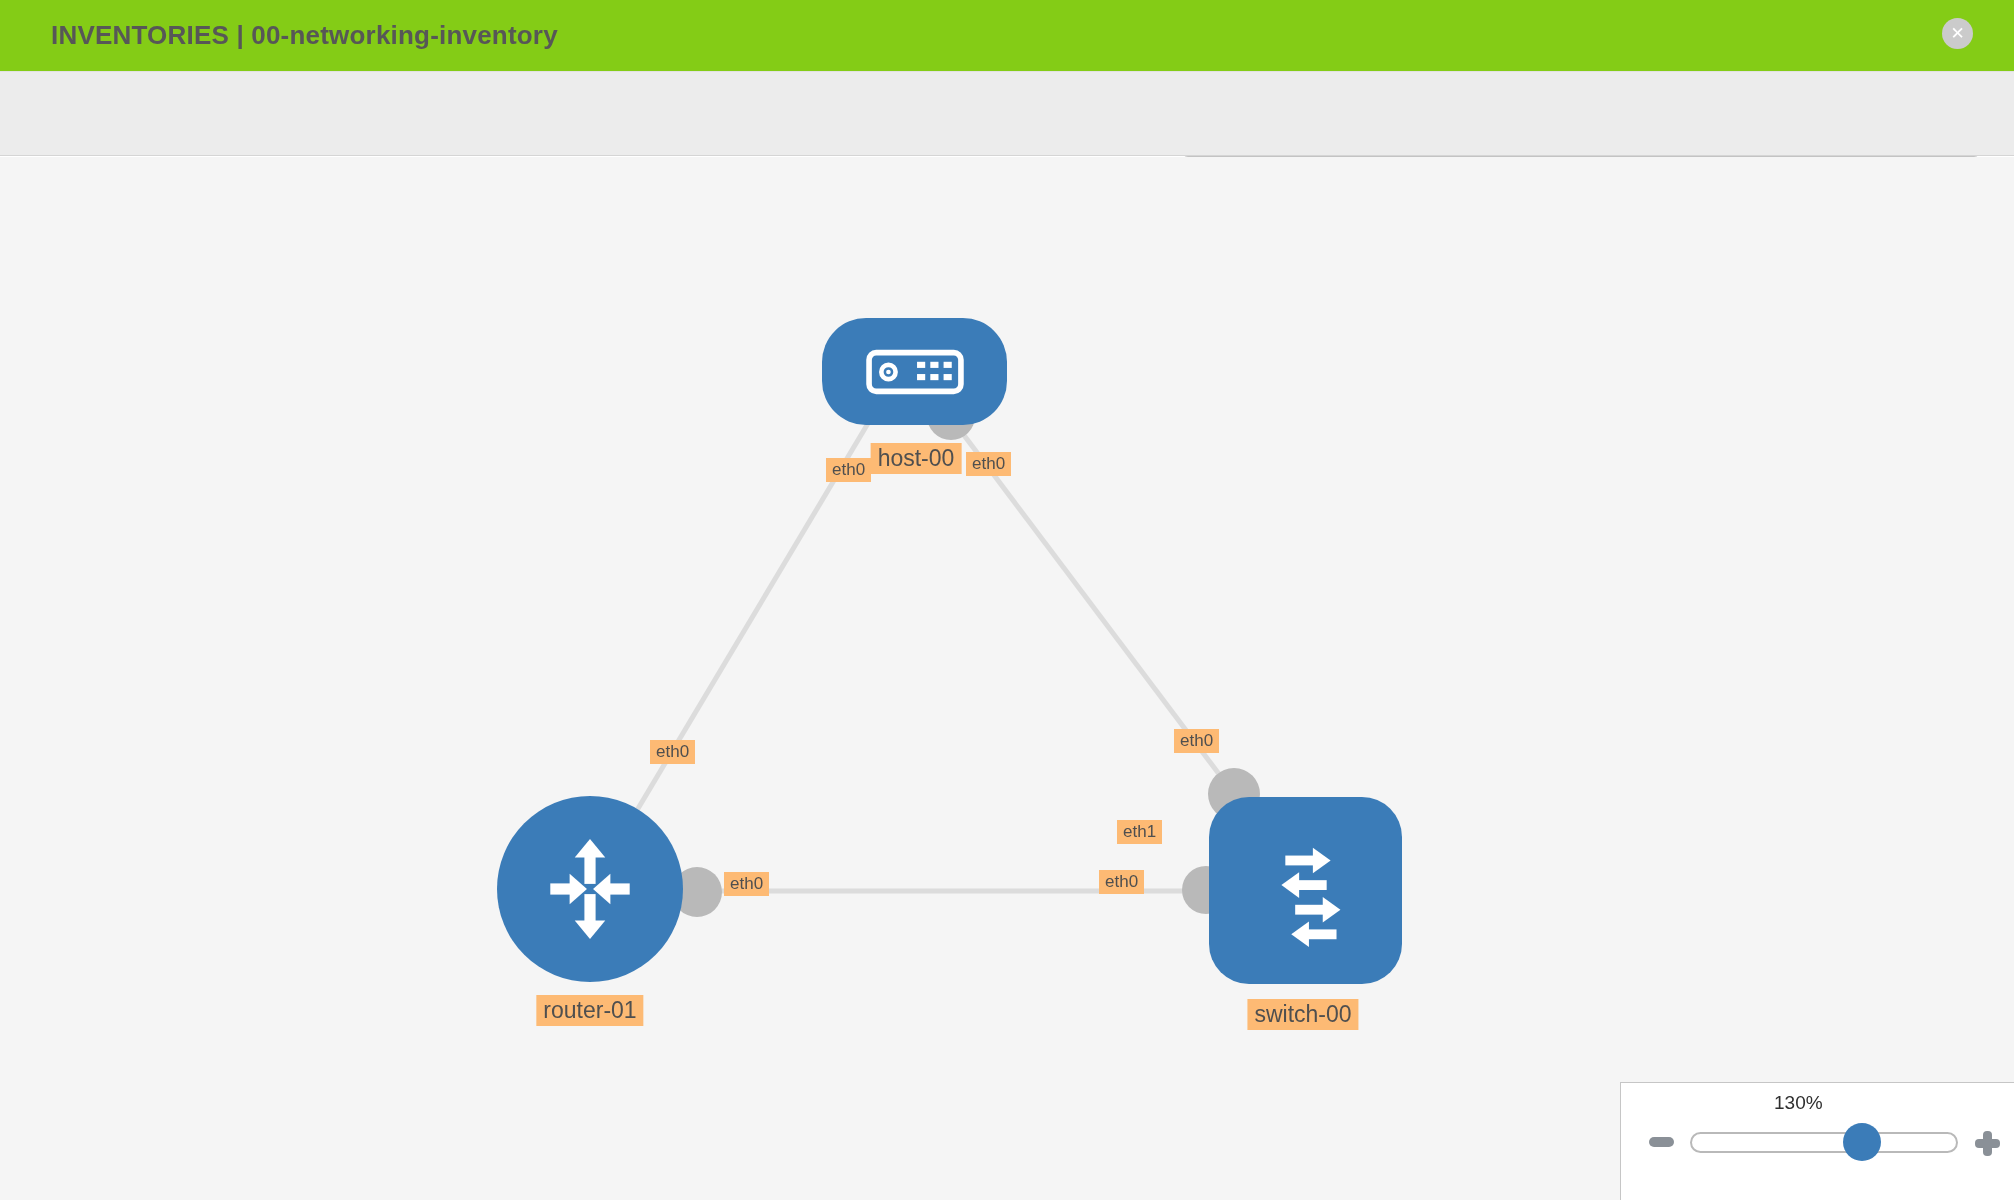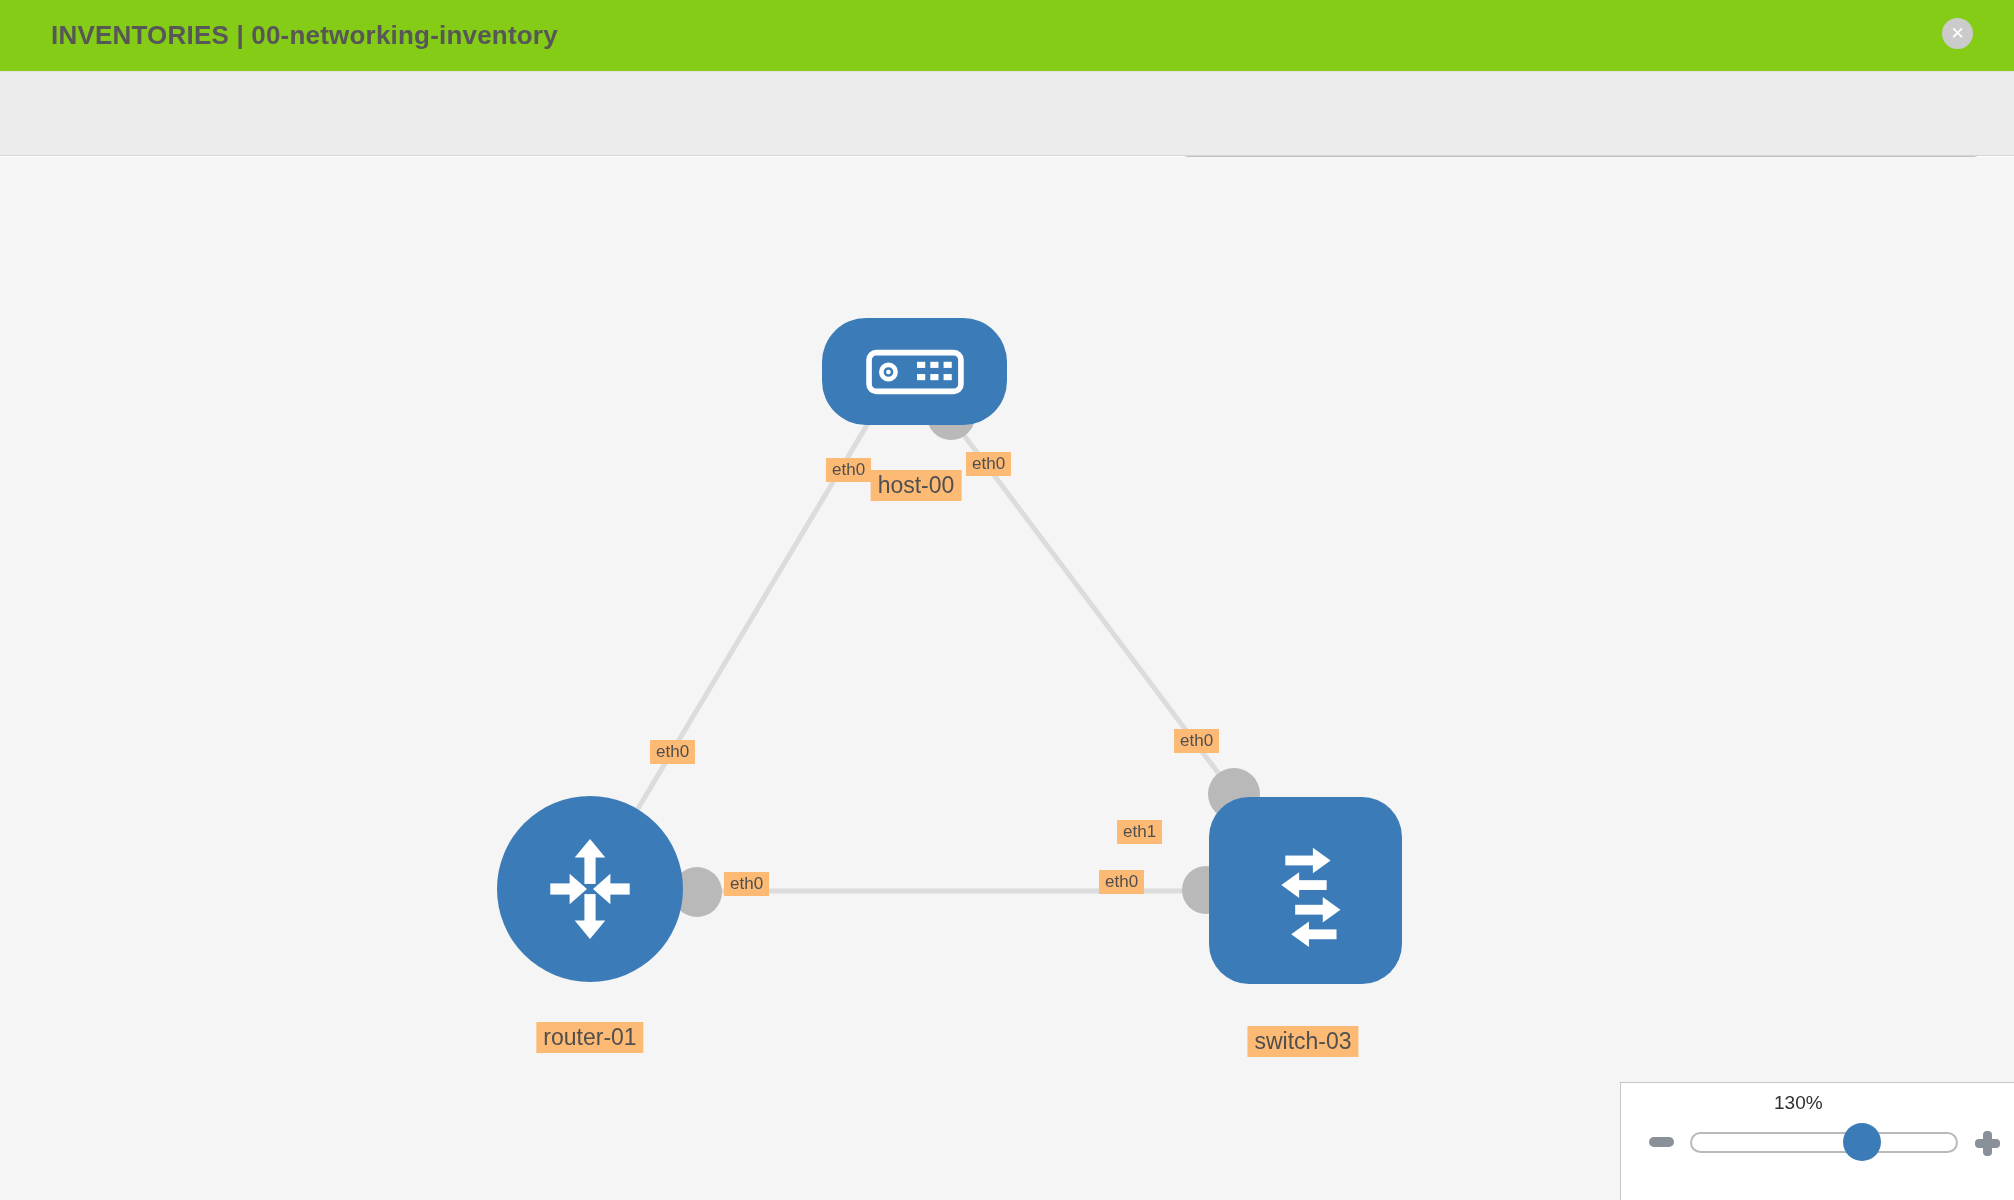--- a/index.html
+++ b/index.html
@@ -36,21 +36,21 @@
   .canvas { position: absolute; left: 0; top: 157px; width: 2014px; height: 1043px; background: #f5f5f5; }
   .net-svg { position: absolute; left: 0; top: 0; z-index: 1; }
 
   .node { position: absolute; z-index: 2; background: #3b7cb8; cursor: pointer;
           display: flex; align-items: center; justify-content: center; }
   .node-host   { left: 822px; top: 318px; width: 185px; height: 107px; border-radius: 44px; }
   .node-router { left: 497px; top: 796px; width: 186px; height: 186px; border-radius: 50%; }
   .node-switch { left: 1209px; top: 797px; width: 193px; height: 187px; border-radius: 40px; }
 
   .chip { position: absolute; background: #fdba74; color: #4f4f4f; white-space: nowrap; z-index: 3; }
-  .chip-node { font-size: 23px; padding: 2px 7px; transform: translateX(-50%); margin-top: 27px; }
+  .chip-node { font-size: 23px; padding: 2px 7px; transform: translateX(-50%); }
   .chip-eth  { font-size: 17px; padding: 2px 6px; }
   .chip-front { z-index: 4; }
 
   
   .zoom-panel { position: absolute; left: 1620px; top: 1082px; width: 394px; height: 118px;
                 background: #ffffff; border-top: 1px solid #c6c6c6; border-left: 1px solid #c6c6c6;
                 z-index: 6; }
   .zoom-level { position: absolute; left: 1774px; top: 1092px; width: 100px; 
                 font-size: 19px; color: #2f2f2f; z-index: 7; }
   .zoom-minus { position: absolute; left: 1649px; top: 1137px; width: 25px; height: 10px;
@@ -163,21 +163,21 @@
         <line x1="54" y1="84" x2="84" y2="84"></line>
         <polygon points="100,84 82,71 82,97" stroke="none"></polygon>
         <line x1="96" y1="109" x2="66" y2="109"></line>
         <polygon points="50,109 68,96 68,122" stroke="none"></polygon>
       </g>
     </svg>
   </div>
 
   <div class="chip chip-node" style="left:916px; top:443px;">host-00</div>
   <div class="chip chip-node" style="left:590px; top:995px;">router-01</div>
-  <div class="chip chip-node" style="left:1303px; top:999px;">switch-03</div>
+  <div class="chip chip-node" style="left:1303px; top:999px;">switch-00</div>
 
   <div class="chip chip-eth" style="left:826px; top:458px;">eth0</div>
   <div class="chip chip-eth" style="left:966px; top:452px;">eth0</div>
   <div class="chip chip-eth" style="left:650px; top:740px;">eth0</div>
   <div class="chip chip-eth" style="left:1174px; top:729px;">eth0</div>
   <div class="chip chip-eth" style="left:724px; top:872px;">eth0</div>
   <div class="chip chip-eth" style="left:1099px; top:870px;">eth0</div>
   <div class="chip chip-eth chip-front" style="left:1117px; top:820px;">eth1</div>
 
   <div class="zoom-panel"></div>

